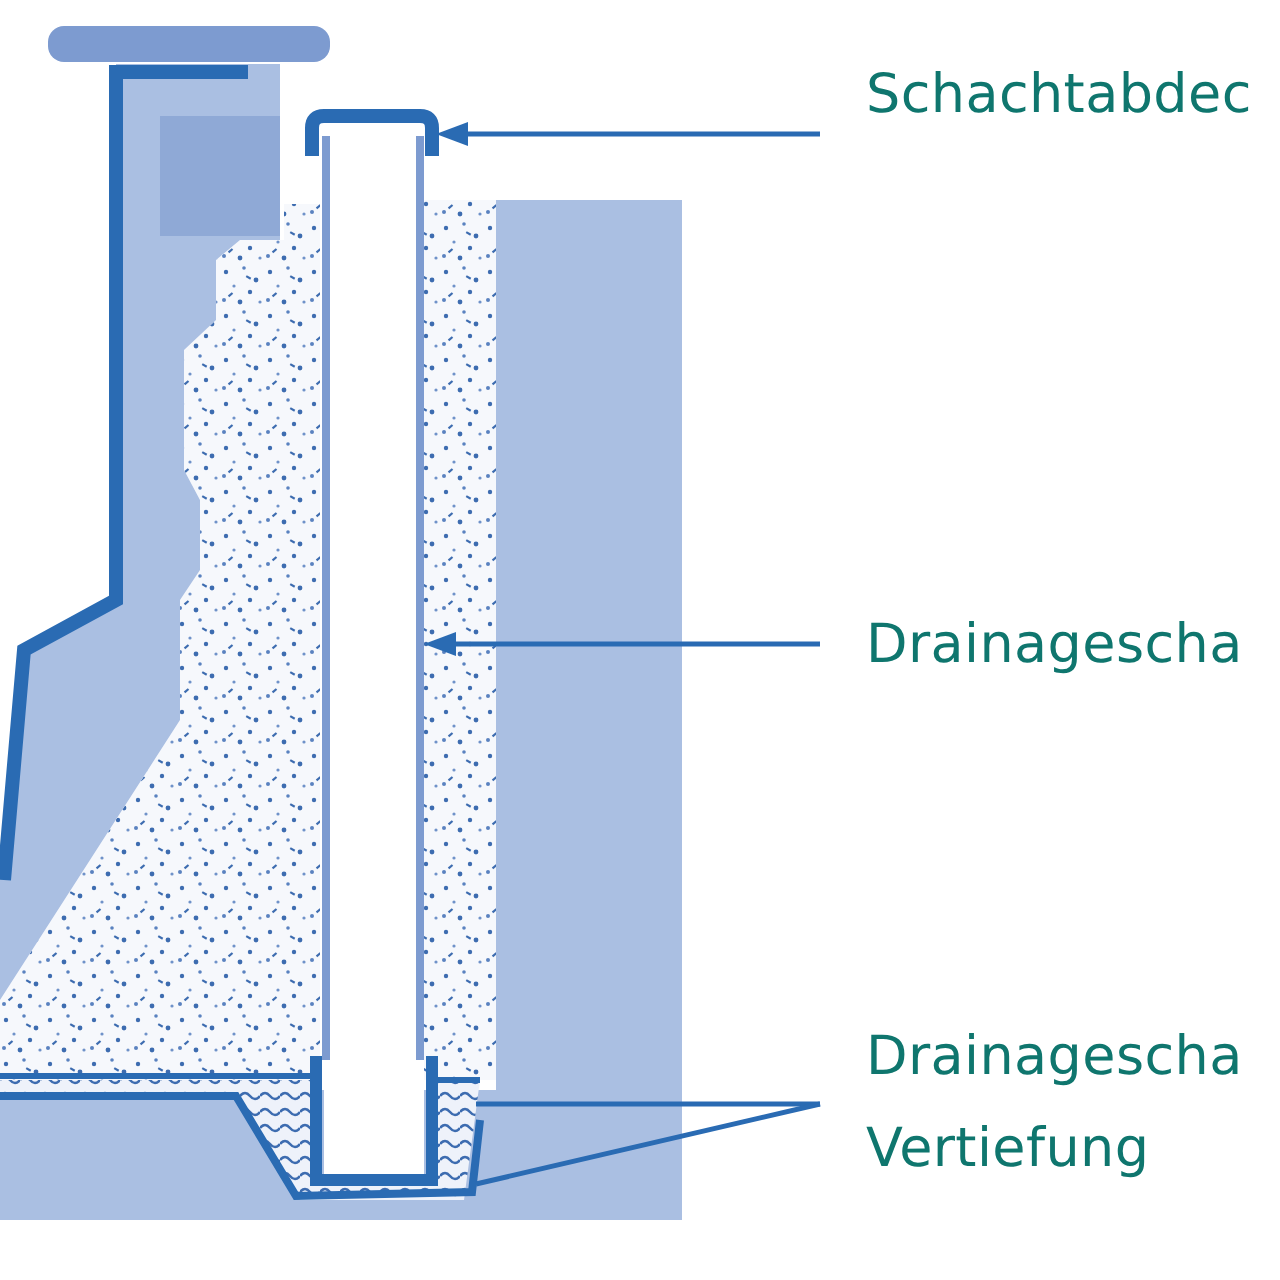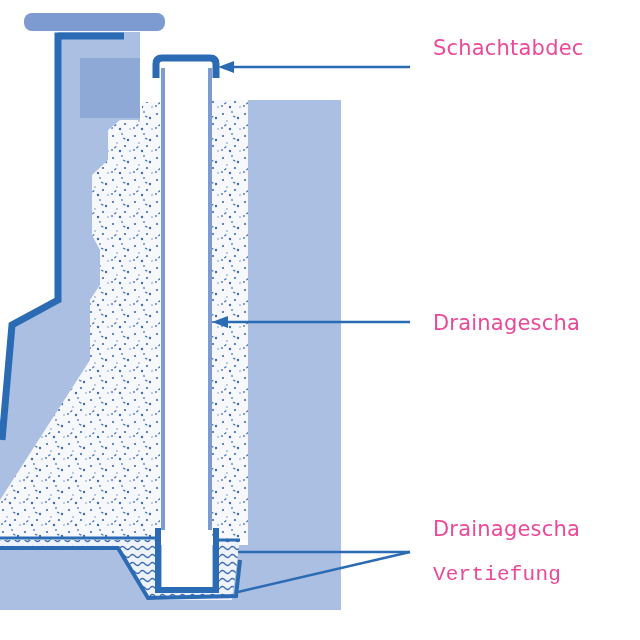--- a/index.html
+++ b/index.html
@@ -1,18 +1,18 @@
 <!DOCTYPE html>
 <html><head>
 <meta charset="utf-8">
 <style>
   html, body { margin: 0; padding: 0; background: #ffffff; }
   body { width: 640px; height: 640px; position: relative; overflow: hidden; font-family: "DejaVu Sans", sans-serif; }
   #diagram { position: absolute; left: 0; top: 0; width: 640px; height: 640px; }
-  .label { position: absolute; color: #ec4899; font-size: 21px; line-height: 34px; white-space: nowrap; letter-spacing: 0.2px; }
+  .label { position: absolute; color: #0f766e; font-size: 27px; line-height: 34px; white-space: nowrap; letter-spacing: 0.2px; }
 </style>
 </head>
 <body>
 
 <svg id="diagram" viewBox="0 0 640 640" xmlns="http://www.w3.org/2000/svg">
   <defs>
     <pattern id="gravel" x="0" y="0" width="22" height="22" patternUnits="userSpaceOnUse">
       <rect width="22" height="22" fill="#f6f8fc"></rect>
       <circle cx="3" cy="4" r="1.1" fill="#3d6cb0"></circle>
       <circle cx="12" cy="2" r="0.9" fill="#5a82c0"></circle>
@@ -71,13 +71,13 @@
   </g>
   <g>
     <line x1="238" y1="552" x2="410" y2="552" stroke="#2a6bb3" stroke-width="2.5"></line>
     <line x1="238" y1="592" x2="410" y2="552" stroke="#2a6bb3" stroke-width="2.5"></line>
   </g>
 </svg>
 
 <div class="label" style="left:433px; top:31px;">Schachtabdec</div>
 <div class="label" style="left:433px; top:306px;">Drainagescha</div>
 <div class="label" style="left:433px; top:512px;">Drainagescha</div>
-<div class="label" style="left:433px; top:558px;font-family:Liberation Mono, monospace;">Vertiefung</div>
+<div class="label" style="left:433px; top:558px;">Vertiefung</div>
 
 </body></html>

